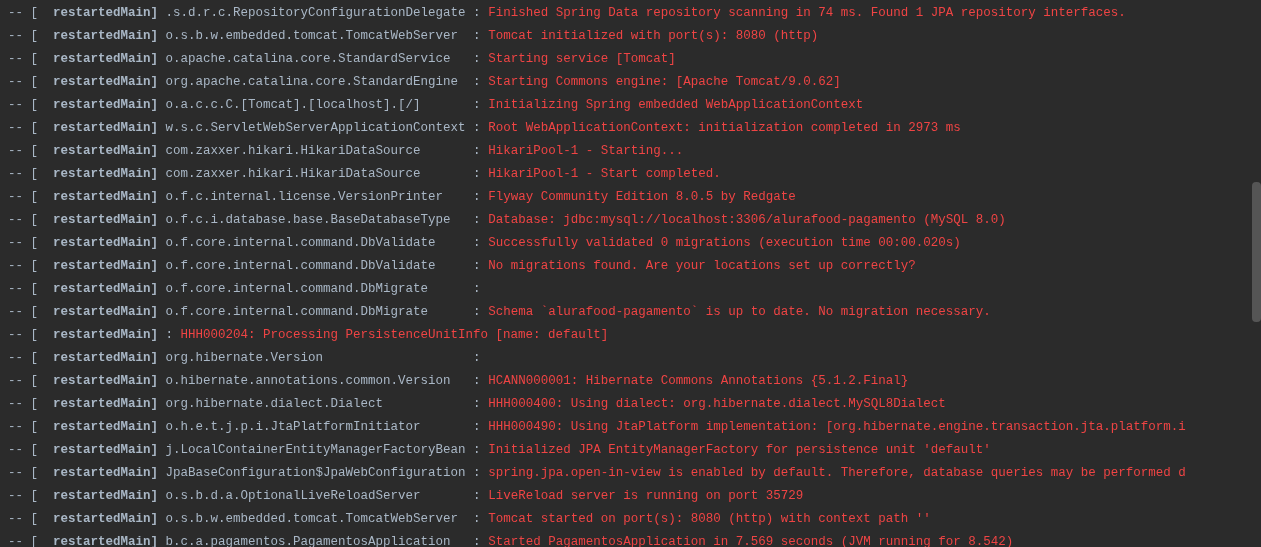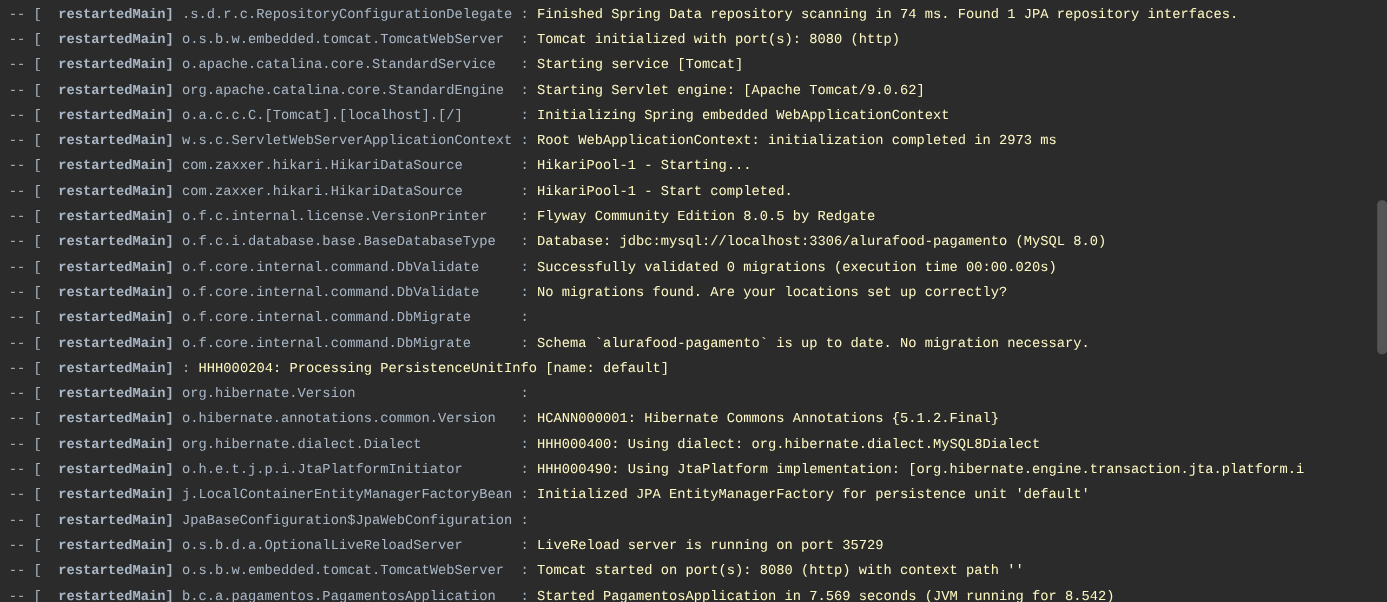--- a/index.html
+++ b/index.html
@@ -36,21 +36,21 @@
     }
     .log-logger {
       color: #a9b7c6;
       white-space: pre;
     }
     .log-sep {
       color: #a9b7c6;
       white-space: pre;
     }
     .log-message {
-      color: #fef9c3;
+      color: #ef4444;
       white-space: pre;
     }
     .scrollbar {
       position: absolute;
       right: 0;
       top: 180px;
       width: 9px;
       height: 140px;
       background-color: #555555;
       border-radius: 4px;
@@ -80,21 +80,21 @@
         <span class="log-thread">restartedMain] </span>
         <span class="log-logger">o.apache.catalina.core.StandardService   </span>
         <span class="log-sep">: </span>
         <span class="log-message">Starting service [Tomcat]</span>
       </div>
       <div class="log-line">
         <span class="log-prefix">-- [  </span>
         <span class="log-thread">restartedMain] </span>
         <span class="log-logger">org.apache.catalina.core.StandardEngine  </span>
         <span class="log-sep">: </span>
-        <span class="log-message">Starting Servlet engine: [Apache Tomcat/9.0.62]</span>
+        <span class="log-message">Starting Commons engine: [Apache Tomcat/9.0.62]</span>
       </div>
       <div class="log-line">
         <span class="log-prefix">-- [  </span>
         <span class="log-thread">restartedMain] </span>
         <span class="log-logger">o.a.c.c.C.[Tomcat].[localhost].[/]       </span>
         <span class="log-sep">: </span>
         <span class="log-message">Initializing Spring embedded WebApplicationContext</span>
       </div>
       <div class="log-line">
         <span class="log-prefix">-- [  </span>
@@ -196,20 +196,21 @@
         <span class="log-thread">restartedMain] </span>
         <span class="log-logger">j.LocalContainerEntityManagerFactoryBean </span>
         <span class="log-sep">: </span>
         <span class="log-message">Initialized JPA EntityManagerFactory for persistence unit 'default'</span>
       </div>
       <div class="log-line">
         <span class="log-prefix">-- [  </span>
         <span class="log-thread">restartedMain] </span>
         <span class="log-logger">JpaBaseConfiguration$JpaWebConfiguration </span>
         <span class="log-sep">: </span>
+        <span class="log-message">spring.jpa.open-in-view is enabled by default. Therefore, database queries may be performed d</span>
       </div>
       <div class="log-line">
         <span class="log-prefix">-- [  </span>
         <span class="log-thread">restartedMain] </span>
         <span class="log-logger">o.s.b.d.a.OptionalLiveReloadServer       </span>
         <span class="log-sep">: </span>
         <span class="log-message">LiveReload server is running on port 35729</span>
       </div>
       <div class="log-line">
         <span class="log-prefix">-- [  </span>

